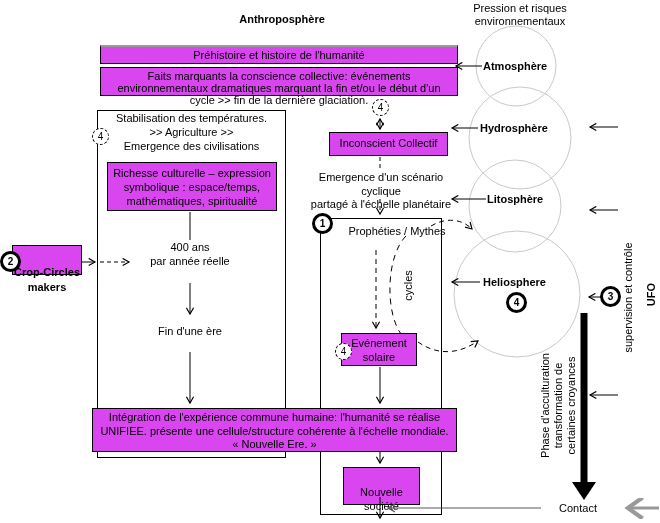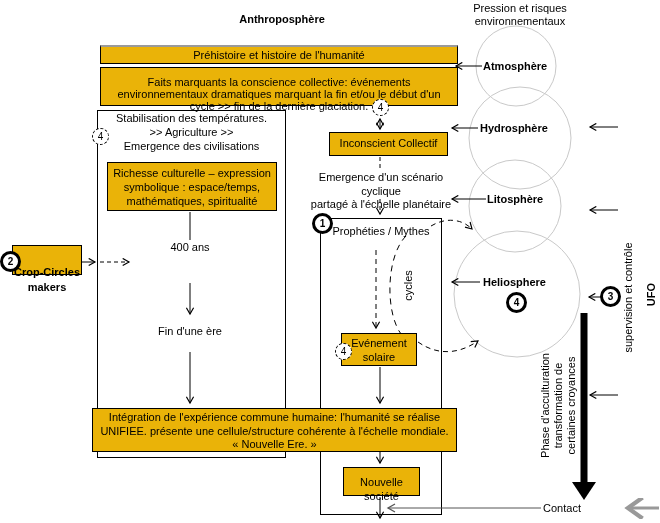--- a/index.html
+++ b/index.html
@@ -1,19 +1,19 @@
 <!DOCTYPE html>
 <html><head>
 <meta charset="utf-8">
 <style>
   html,body{margin:0;padding:0;background:#fff;}
   #stage{position:relative;width:660px;height:523px;font-family:"Liberation Sans",sans-serif;
          font-size:11px;color:#000;overflow:hidden;background:#fff;}
   .ctr{text-align:center;}
-  .box{position:absolute;background:#eab308;border:1px solid #000;box-sizing:border-box;z-index:2;}
+  .box{position:absolute;background:#d946ef;border:1px solid #000;box-sizing:border-box;z-index:2;}
   .tallbox{position:absolute;background:transparent;border:1px solid #000;box-sizing:border-box;z-index:1;}
   .txt{position:absolute;z-index:4;line-height:13px;}
   .bold{font-weight:bold;}
   svg{display:block;}
   #spheres{position:absolute;left:0;top:0;z-index:0;}
   #lines{position:absolute;left:0;top:0;z-index:3;pointer-events:none;}
   .badge{position:absolute;z-index:5;border-radius:50%;background:#fff;display:flex;
          align-items:center;justify-content:center;font-size:10px;box-sizing:border-box;}
   .badge.bold-ring{border:3px solid #000;width:21px;height:21px;font-weight:bold;}
   .badge.dash-ring{border:1px dashed #000;width:17px;height:17px;}
@@ -32,21 +32,21 @@
     <circle cx="517" cy="294" r="63" fill="none" stroke="#c9c9c9" stroke-width="1"></circle>
   </svg>
 
   <div class="tallbox" style="left:97px;top:110px;width:189px;height:348px;"></div>
   <div class="tallbox" style="left:320px;top:218px;width:122px;height:297px;"></div>
 
   <div class="box ctr" style="left:100px;top:45px;width:358px;height:19px;border-top:2px solid #9a9a9a;padding-top:2px;">
     <span>Préhistoire et histoire de l'humanité</span>
   </div>
 
-  <div class="box ctr" style="left:100px;top:67px;width:358px;height:39px;padding-top:8px;">
+  <div class="box ctr" style="left:100px;top:67px;width:358px;height:29px;padding-top:2px;">
     <div>Faits marquants la conscience collective: événements</div>
     <div>environnementaux dramatiques marquant la fin et/ou le début d'un</div>
     <div>cycle &gt;&gt; fin de la dernière glaciation.</div>
   </div>
 
   <div class="txt ctr" style="left:100px;top:111px;width:183px;line-height:14px;">
     <div>Stabilisation des températures.</div>
     <div>&gt;&gt; Agriculture &gt;&gt;</div>
     <div>Emergence des civilisations</div>
   </div>
@@ -65,21 +65,21 @@
     <div>Evénement</div>
     <div>solaire</div>
   </div>
 
   <div class="box ctr" style="left:92px;top:408px;width:365px;height:44px;padding-top:2px;line-height:13.5px;">
     <div>Intégration de l'expérience commune humaine: l'humanité se réalise</div>
     <div>UNIFIEE.  présente une cellule/structure cohérente à l'échelle mondiale.</div>
     <div>« Nouvelle Ere. »</div>
   </div>
 
-  <div class="box ctr" style="left:343px;top:467px;width:77px;height:29px;padding-top:7px;line-height:14px;">
+  <div class="box ctr" style="left:343px;top:467px;width:77px;height:38px;padding-top:17px;line-height:14px;">
     <div>Nouvelle</div>
     <div>société</div>
   </div>
 
   <div class="box ctr" style="left:12px;top:245px;width:70px;height:30px;padding-top:19px;line-height:15px;font-weight:bold;">
     <div>Crop-Circles</div>
     <div>makers</div>
   </div>
 
   <svg id="lines" width="660" height="523">
@@ -143,42 +143,43 @@
   <div class="txt bold" style="left:483px;top:60px;">Atmosphère</div>
   <div class="txt bold" style="left:480px;top:122px;">Hydrosphère</div>
   <div class="txt bold" style="left:487px;top:193px;">Litosphère</div>
   <div class="txt bold" style="left:483px;top:276px;">Heliosphere</div>
 
   <div class="txt ctr" style="left:300px;top:171px;width:162px;line-height:13.5px;">
     <div>Emergence d'un scénario cyclique</div>
     <div>partagé à l'échelle planétaire</div>
   </div>
 
-  <div class="txt ctr" style="left:330px;top:225px;width:102px;">Prophéties / Mythes</div>
+  <div class="txt ctr" style="left:346px;top:225px;width:102px;">Prophéties / Mythes</div>
 
   <div class="txt ctr" style="left:120px;top:241px;width:140px;line-height:13.5px;">
     <div>400 ans</div>
+    <div>par année réelle</div>
   </div>
 
   <div class="txt ctr" style="left:130px;top:324px;width:120px;line-height:14px;">
     <div>Fin d'une ère</div>
   </div>
 
   <div class="vlabel rot" style="left:378px;top:279px;width:60px;">cycles</div>
 
   <div class="vlabel rot" style="left:493px;top:386px;width:130px;">
     <div>Phase d'acculturation</div>
     <div>transformation de</div>
     <div>certaines croyances</div>
   </div>
 
   <div class="vlabel rot" style="left:568px;top:291px;width:120px;">supervision et contrôle</div>
   <div class="vlabel rot bold" style="left:621px;top:288px;width:60px;">UFO</div>
 
-  <div class="txt ctr" style="left:532px;top:502px;width:60px;">Contact</div>
+  <div class="txt ctr" style="left:548px;top:502px;width:60px;">Contact</div>
 
   <div class="badge bold-ring" style="left:312px;top:213px;">1</div>
   <div class="badge bold-ring" style="left:0px;top:251px;">2</div>
   <div class="badge bold-ring" style="left:600px;top:286px;">3</div>
   <div class="badge bold-ring" style="left:506px;top:292px;">4</div>
   <div class="badge dash-ring" style="left:372px;top:99px;">4</div>
   <div class="badge dash-ring" style="left:92px;top:128px;">4</div>
   <div class="badge dash-ring" style="left:335px;top:343px;">4</div>
 
 </div>

